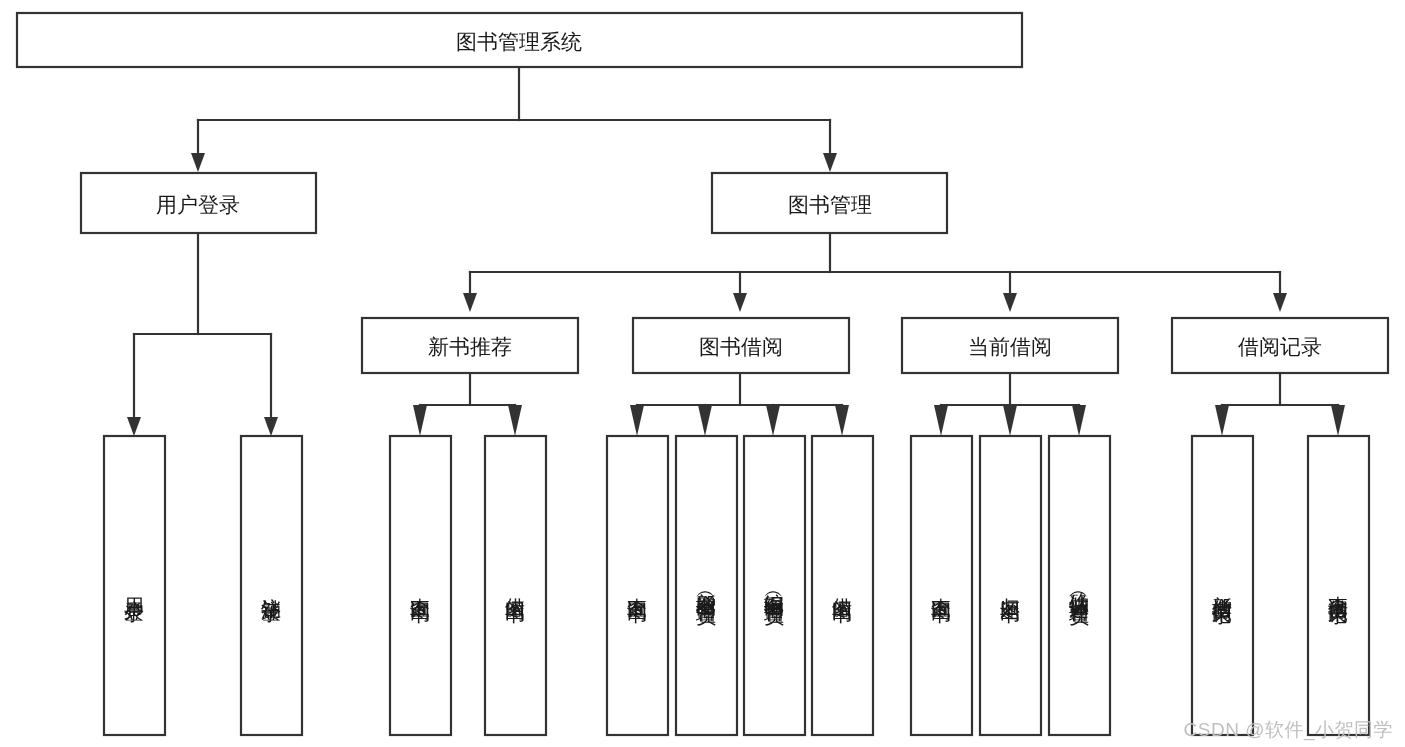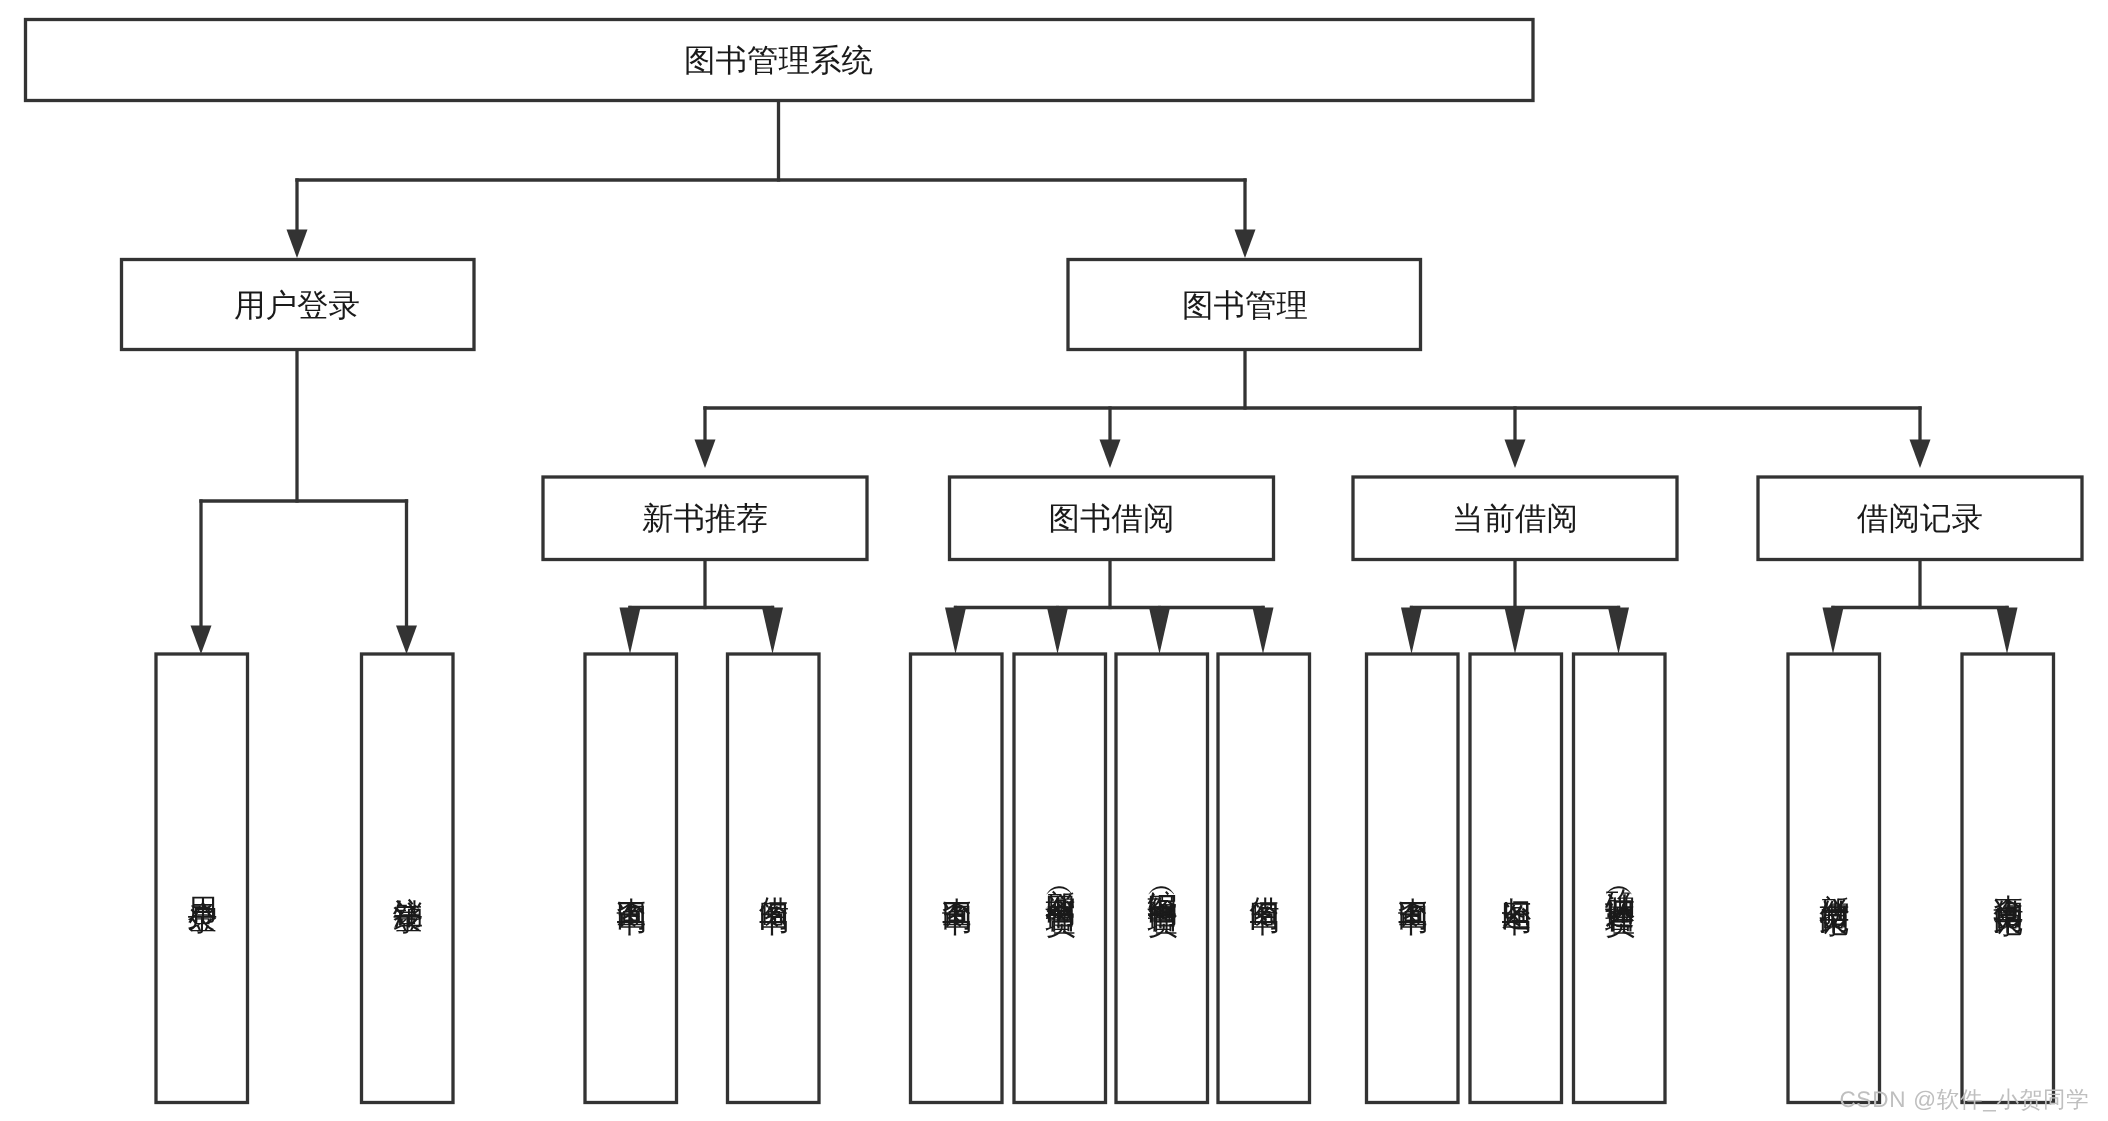--- a/index.html
+++ b/index.html
@@ -62,21 +62,21 @@
     pointer-events: none;
     display: flex;
     align-items: center;
     justify-content: center;
   }
   .watermark {
     position: absolute;
     right: 12px;
     bottom: 4px;
     font-family: "Liberation Sans", "DejaVu Sans", sans-serif;
-    font-size: 15px;
+    font-size: 19px;
     color: #bfbfbf;
     white-space: nowrap;
     letter-spacing: 0.5px;
   }
 </style>
 </head>
 <body>
 
 <div id="diagram-root">
 

